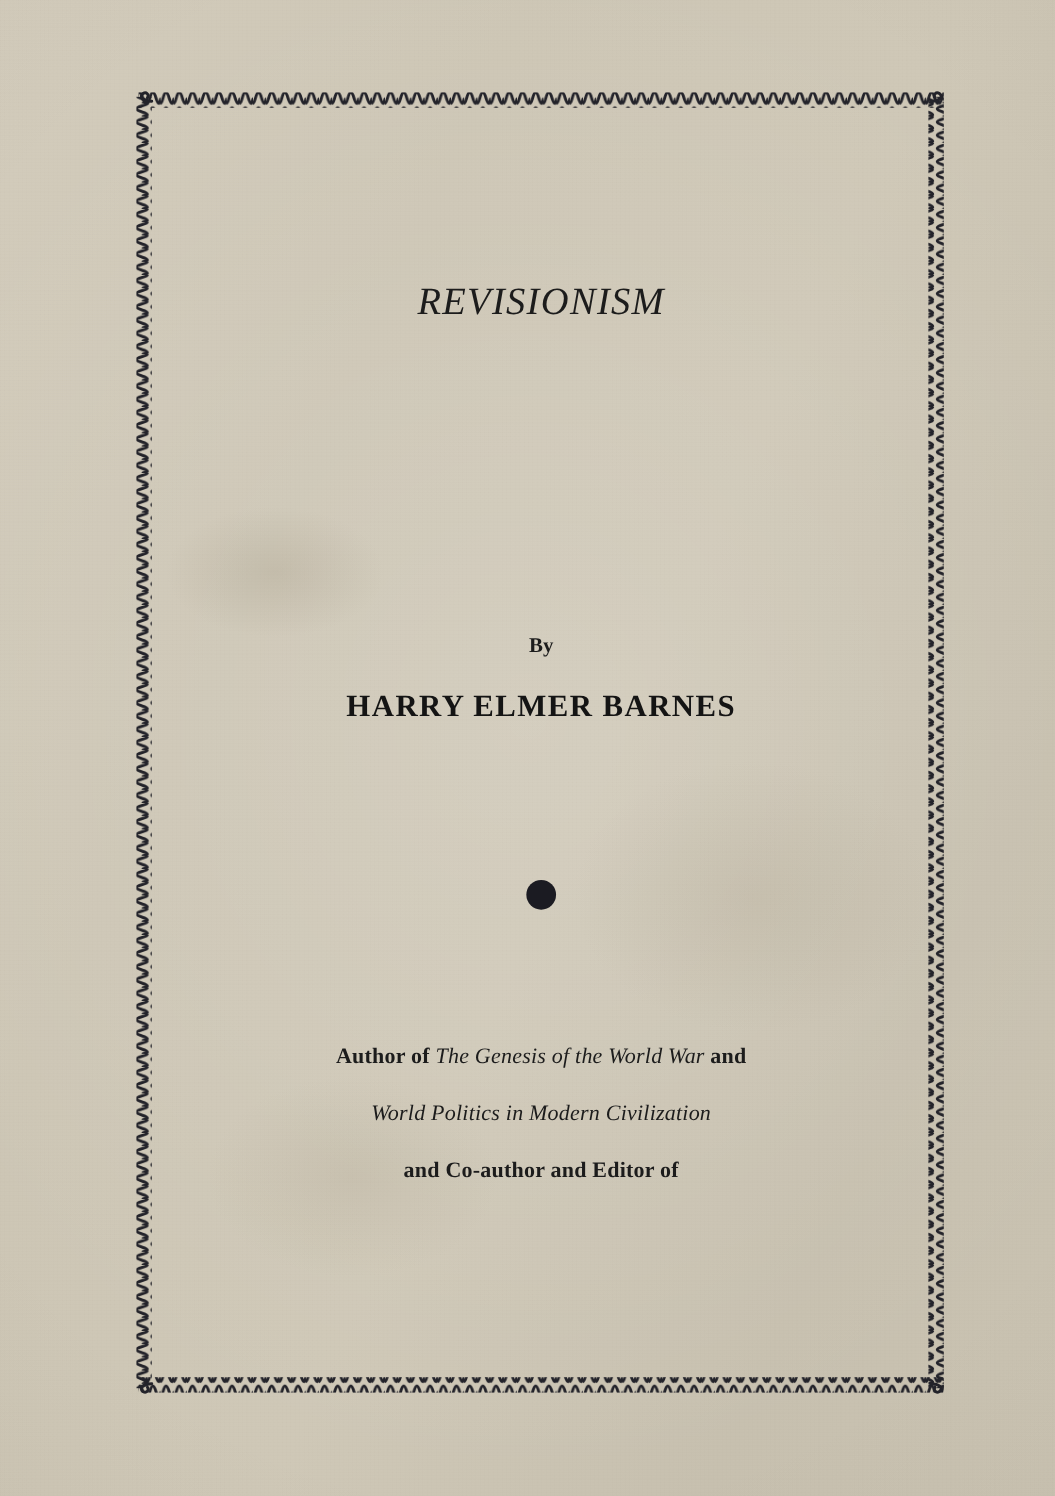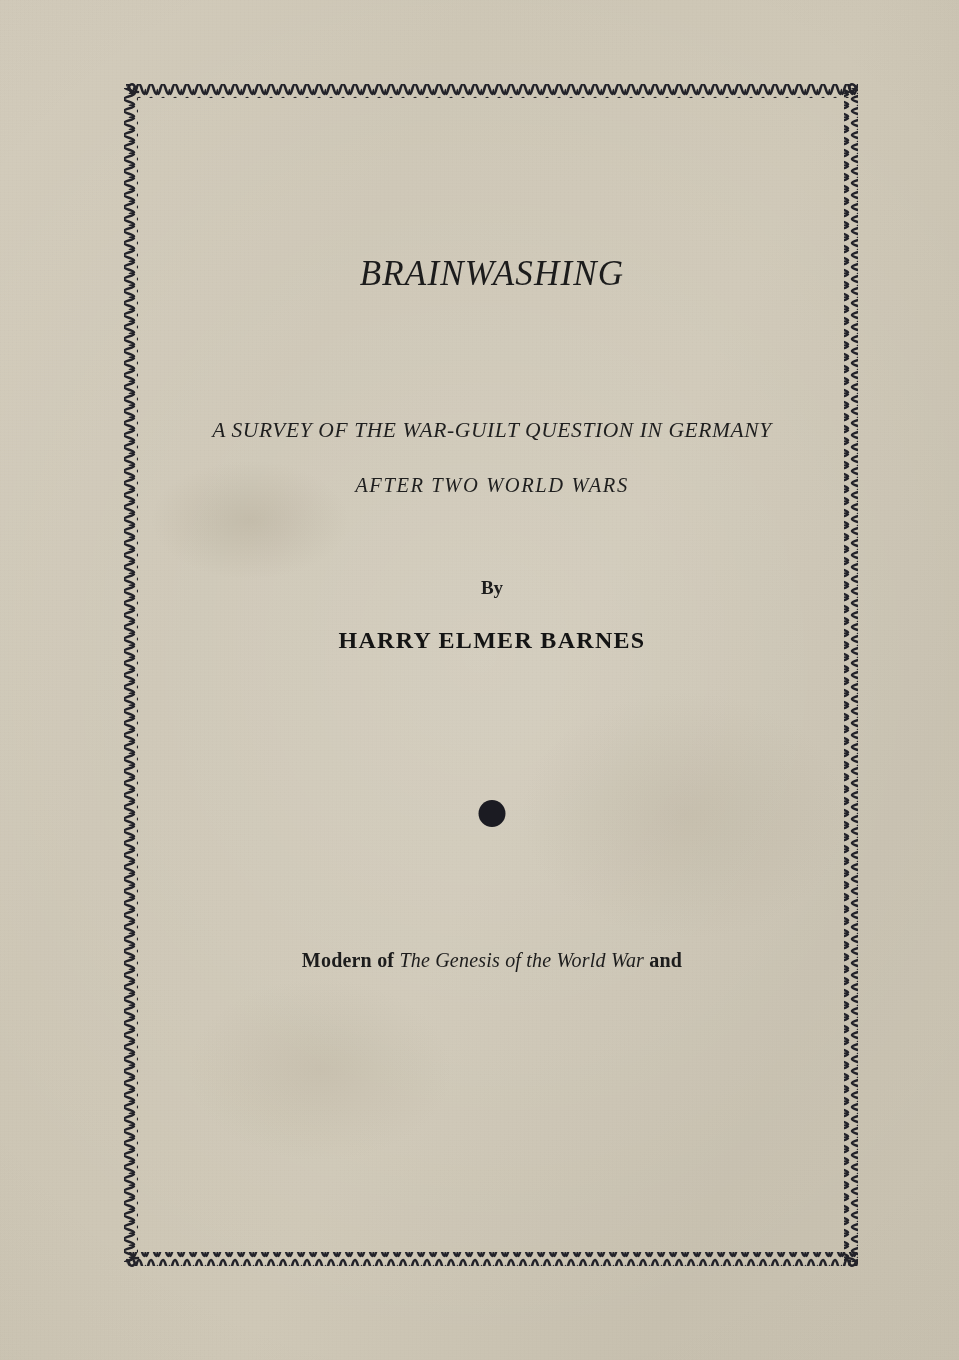--- a/index.html
+++ b/index.html
@@ -115,21 +115,21 @@
   }
   .by-word {
     font-family: Liberation Serif, serif;
     font-size: 19px;
     font-weight: bold;
     color: #1c1c1c;
   }
   .author-name {
     margin-top: 28px;
     font-family: "Liberation Serif", serif;
-    font-size: 24px;
+    font-size: 28px;
     font-weight: bold;
     letter-spacing: 1.3px;
     color: #141414;
   }
 
   .ornament {
     position: absolute;
     left: 50%;
     top: 718px;
     transform: translateX(-50%);
@@ -194,34 +194,36 @@
     <path d="M16 10 C 8 10, 4 6, 8 3 C 11 1, 14 4, 12 7" fill="none" stroke="#23232a" stroke-width="2.6" stroke-linecap="round"></path>
     <path d="M724 10 C 732 10, 736 6, 732 3 C 729 1, 726 4, 728 7" fill="none" stroke="#23232a" stroke-width="2.6" stroke-linecap="round"></path>
     <path d="M16 1176 C 8 1176, 4 1180, 8 1183 C 11 1185, 14 1182, 12 1179" fill="none" stroke="#23232a" stroke-width="2.6" stroke-linecap="round"></path>
     <path d="M724 1176 C 732 1176, 736 1180, 732 1183 C 729 1185, 726 1182, 728 1179" fill="none" stroke="#23232a" stroke-width="2.6" stroke-linecap="round"></path>
   </svg>
 </div>
 
 <div class="content">
 
   <div class="title-block">
-    <div class="title-line">BRAINWASHING</div>
+    <div class="title-line">REVISIONISM</div>
   </div>
 
-  <div class="subtitle-block">
-    <div class="subtitle-line">A SURVEY OF THE WAR-GUILT QUESTION IN GERMANY</div>
-    <div class="subtitle-line second">AFTER TWO WORLD WARS</div>
-  </div>
 
   <div class="by-block">
     <div class="by-word">By</div>
     <div class="author-name">HARRY ELMER BARNES</div>
   </div>
 
   <div class="ornament"></div>
 
   <div class="credits">
     <div class="credit-line">
-      <span>Modern of </span><i>The Genesis of the World War</i><span> and</span>
+      <span>Author of </span><i>The Genesis of the World War</i><span> and</span>
+    </div>
+    <div class="credit-line">
+      <i>World Politics in Modern Civilization</i>
+    </div>
+    <div class="credit-line">
+      <span>and Co-author and Editor of</span>
     </div>
   </div>
 
 </div>
 
 </body></html>

